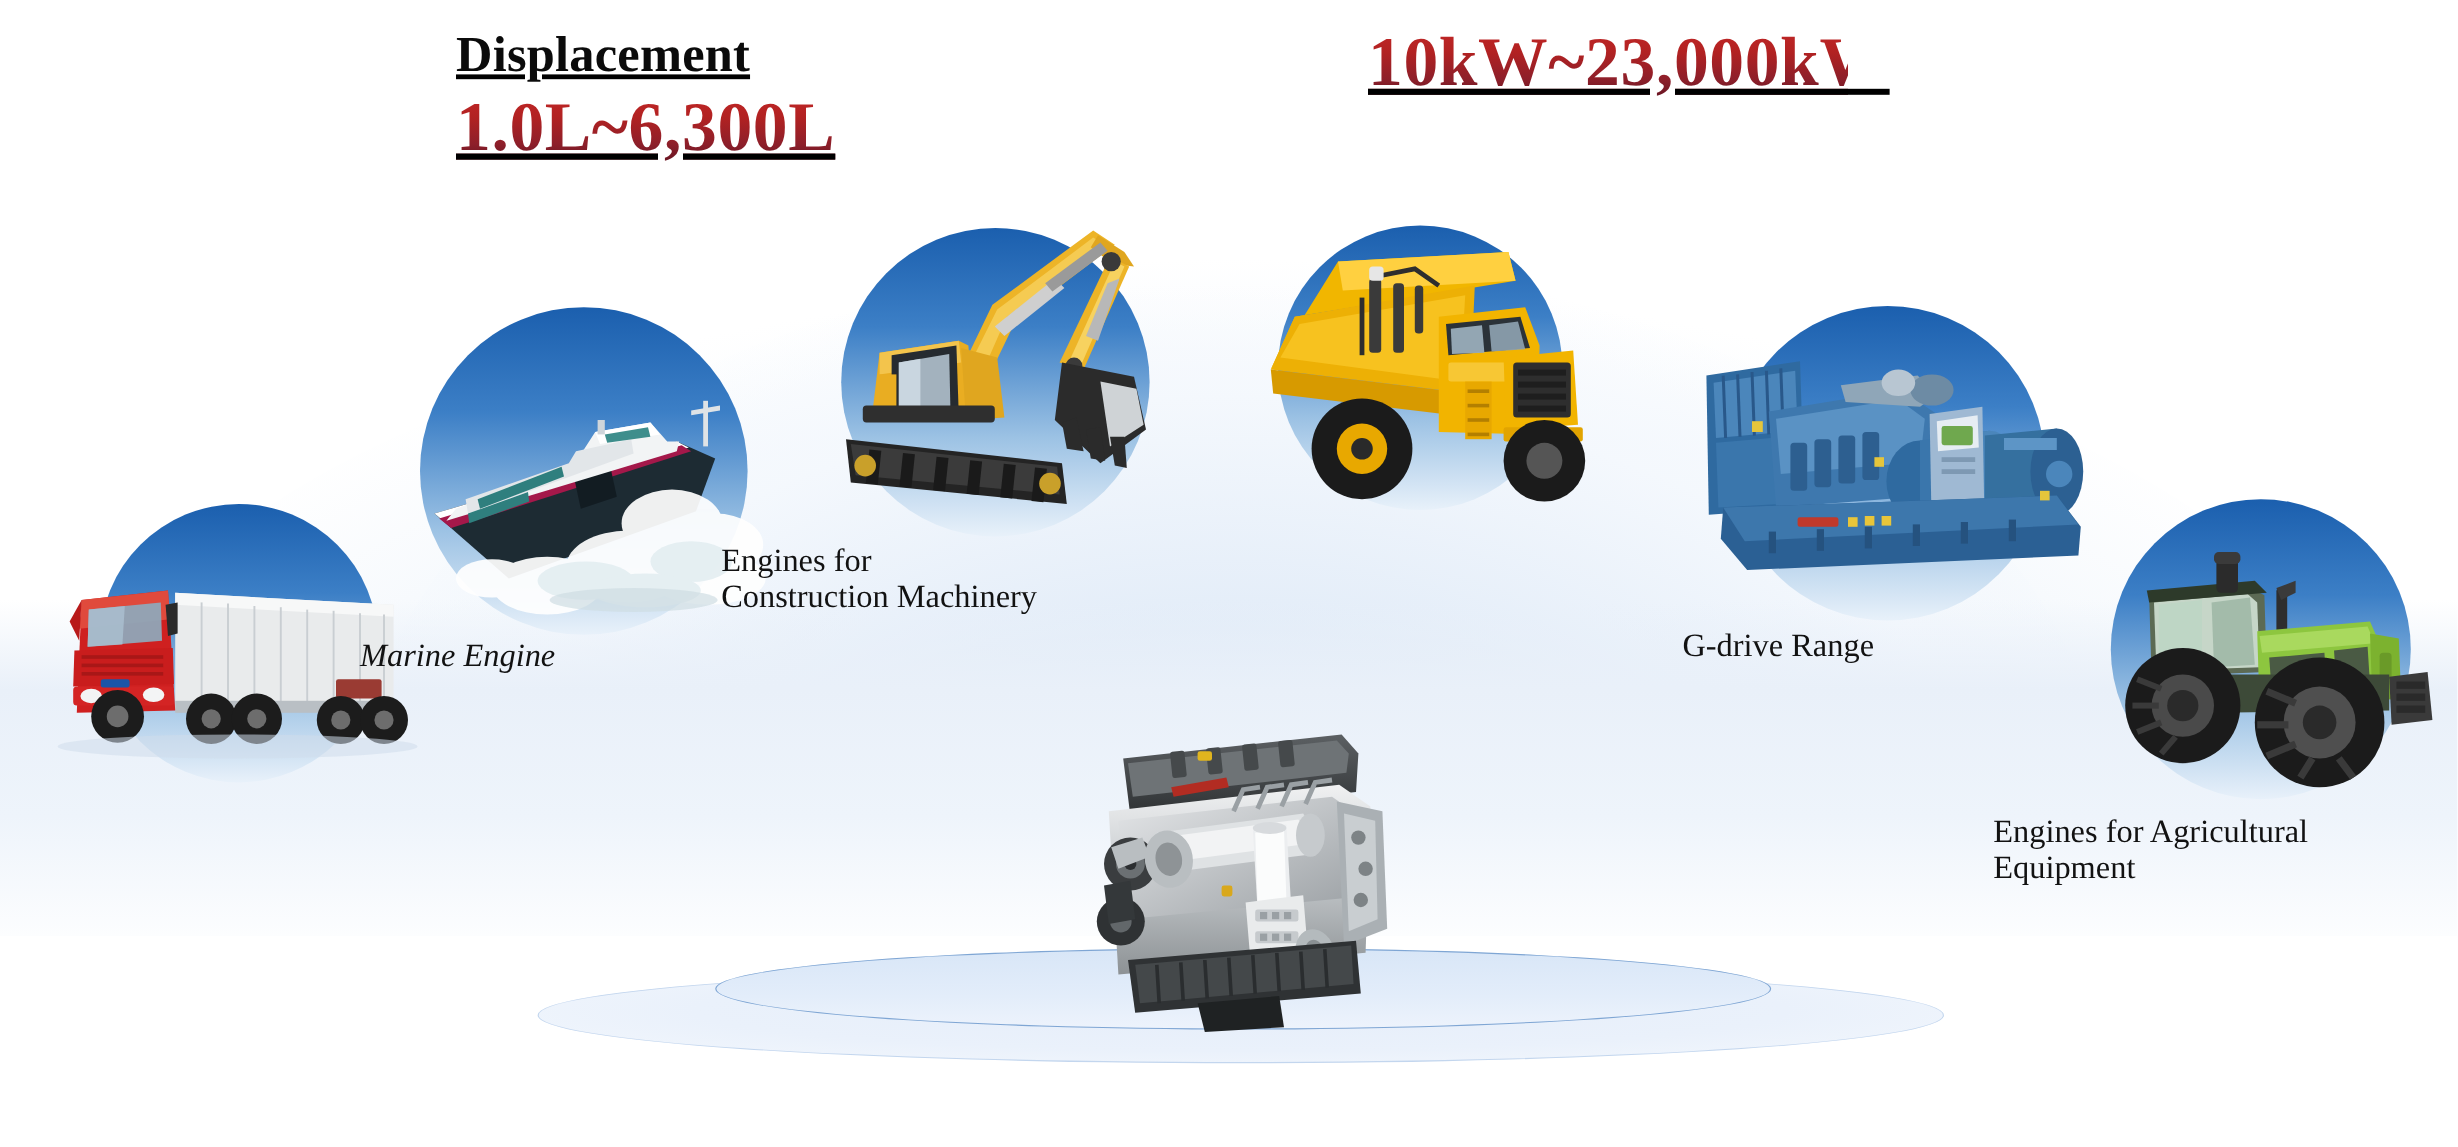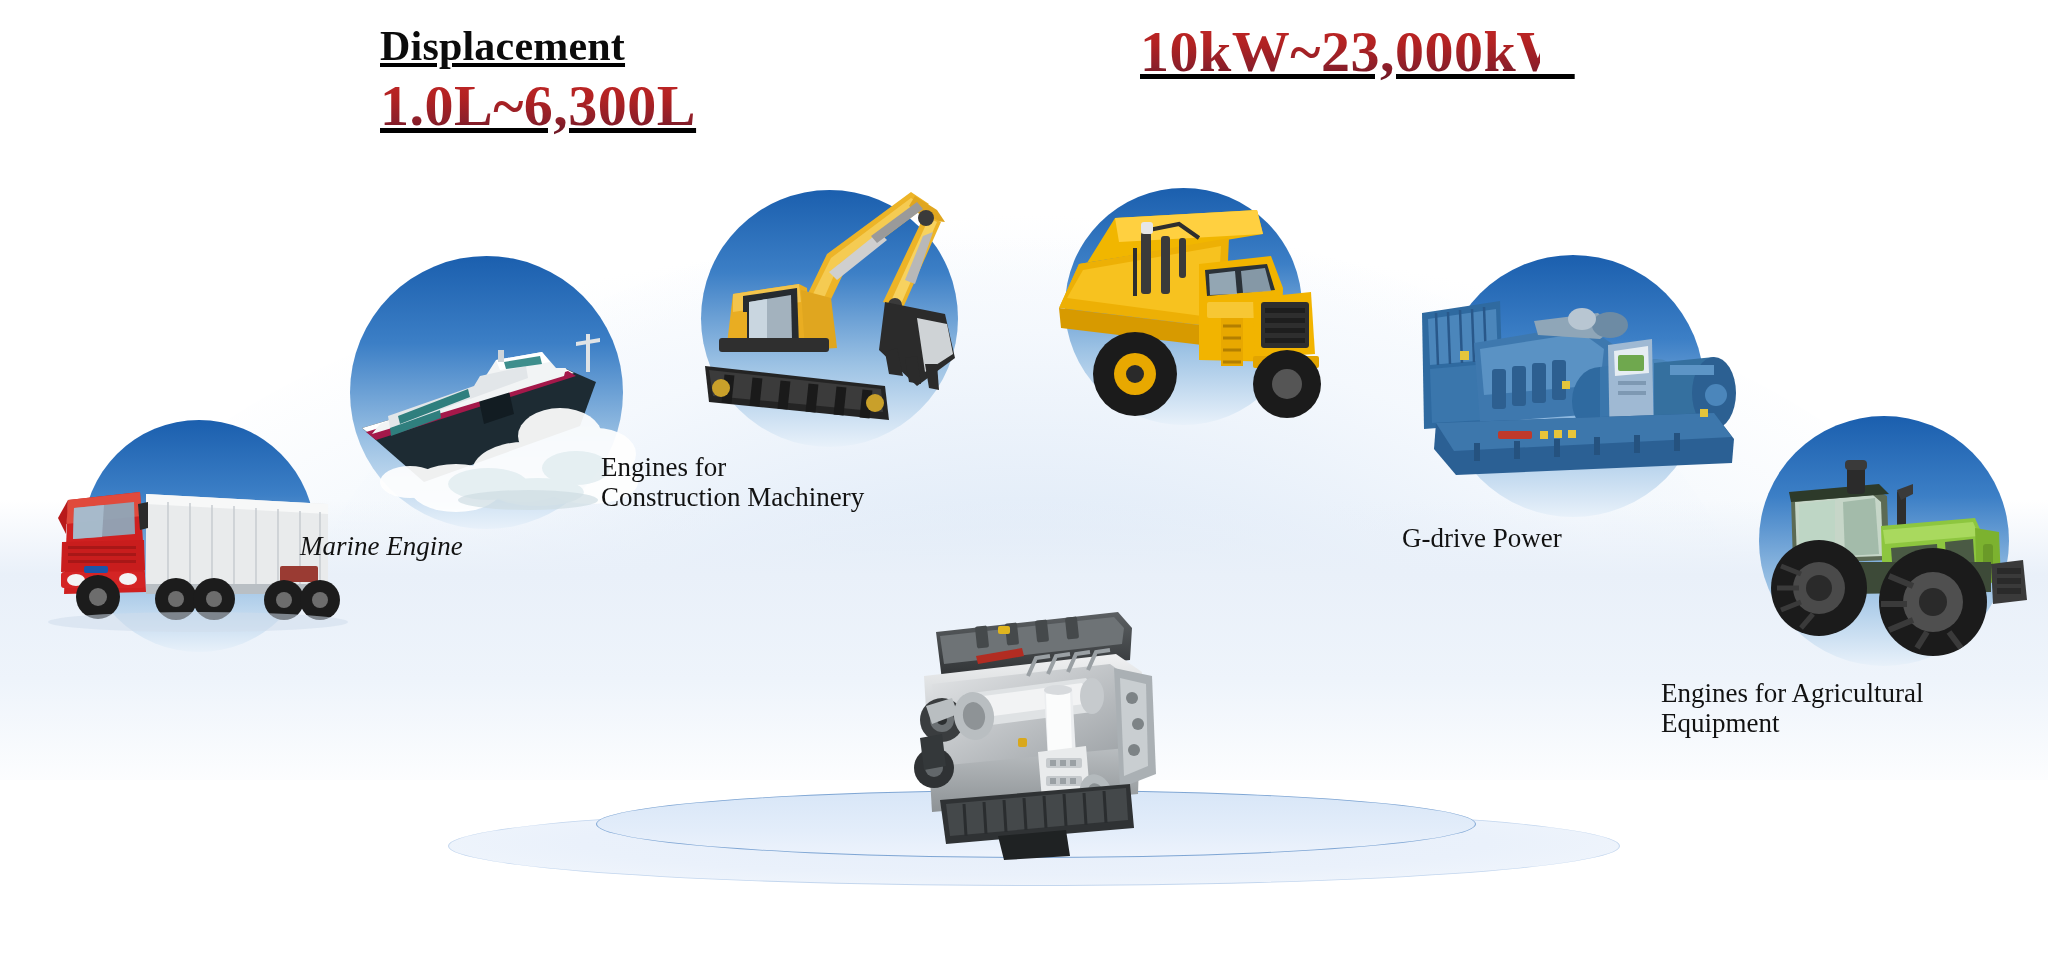--- a/index.html
+++ b/index.html
@@ -441,21 +441,21 @@
           <rect x="154" y="157" width="8" height="8"></rect>
         </g>
       </g>
       <g fill="#e5c53b">
         <rect x="46" y="78" width="9" height="9"></rect>
         <rect x="148" y="108" width="8" height="8"></rect>
         <rect x="286" y="136" width="8" height="8"></rect>
       </g>
     </svg>
   </div>
-  <div class="node-label">G-drive Power</div>
+  <div class="node-label">G-drive Range</div>
 </div>
 
 <div class="node" id="node-agri">
   <div class="circle"></div>
   <div class="art" style="left:-12px; top:16px;">
     <svg width="290" height="230" viewBox="0 0 290 230">
 
       <g>
         <path d="M44 66 L128 58 L140 64 L142 128 L46 132 Z" fill="#5c6a54"></path>
         <path d="M48 70 L126 63 L134 70 L136 124 L50 127 Z" fill="#cfe0d2" opacity=".92"></path>

